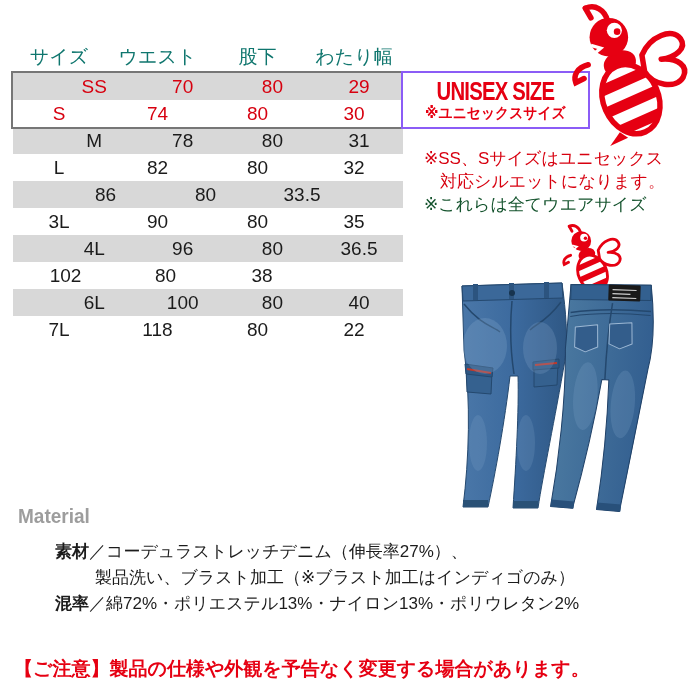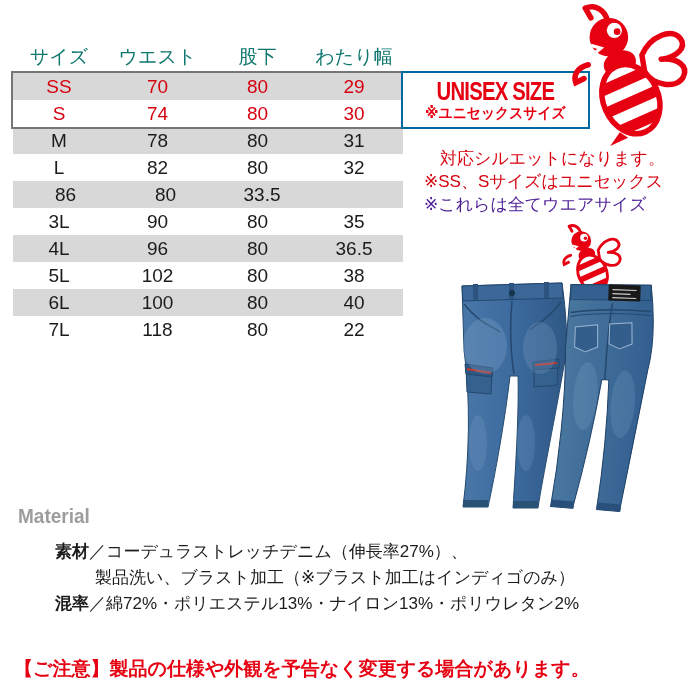--- a/index.html
+++ b/index.html
@@ -7,41 +7,41 @@
     width:700px;height:700px;position:relative;background:#ffffff;
     font-family:"Liberation Sans","DejaVu Sans",sans-serif;
     color:#1b1b1b;overflow:hidden;
   }
   .abs{position:absolute;}
 
   
   .tbl-header{left:13px;top:45px;width:390px;height:24px;display:flex;}
   .tbl-body{left:13px;top:73px;width:390px;}
   .trow{display:flex;height:27px;line-height:27px;}
-  .trow.gray{background:#d8d8d8;}
+  .trow.gray{background:#d8d8d8;padding-left:40px;}
   .trow.red .cell{color:#d7000f;}
   .cell{text-align:center;font-size:19px;letter-spacing:0;}
   .c0{width:92px;} .c1{width:105px;} .c2{width:95px;} .c3{width:98px;}
   .hcell{font-size:19px;font-weight:500;line-height:24px;text-align:center;color:#0f766e;}
   .ss-s-outline{left:11px;top:71px;width:392px;height:58px;border:2px solid #767676;
     box-sizing:border-box;pointer-events:none;}
 
   
-  .badge{left:401px;top:71px;width:189px;height:58px;border:2px solid #0369a1;
+  .badge{left:401px;top:71px;width:189px;height:58px;border:2px solid #8b5cf6;
     box-sizing:border-box;background:#fff;display:flex;flex-direction:column;
     align-items:center;justify-content:center;}
   .badge-title{color:#e60012;font-weight:bold;font-size:26px;line-height:26px;
     transform:scaleX(0.78);transform-origin:center;white-space:nowrap;letter-spacing:-1px;}
   .badge-sub{color:#e60012;font-weight:bold;font-size:15px;line-height:18px;white-space:nowrap;
     transform:scaleX(0.92);transform-origin:center;}
 
   
   .notes{left:424px;top:147px;width:270px;font-size:17px;line-height:23px;font-weight:500;}
   .note-red{color:#d7000f;}
-  .note-dark{color:#4c1d95;}
+  .note-dark{color:#14532d;}
   .indent{padding-left:16px;}
 
   
   .material-heading{left:18px;top:505px;font-size:20px;font-weight:bold;color:#9d9d9d;
     transform:scaleX(0.95);transform-origin:left;letter-spacing:0;}
   .material-text{left:55px;top:539px;width:640px;font-size:17px;line-height:26px;
     color:#1c1c1c;font-weight:500;}
   .material-text b{font-weight:bold;}
   .mindent{padding-left:40px;}
 
@@ -97,21 +97,20 @@
       <div class="cell c2">80</div>
       <div class="cell c3">35</div>
     </div>
     <div class="trow gray">
       <div class="cell c0">4L</div>
       <div class="cell c1">96</div>
       <div class="cell c2">80</div>
       <div class="cell c3">36.5</div>
     </div>
     <div class="trow">
-      <div class="cell c0">5L</div>
       <div class="cell c1">102</div>
       <div class="cell c2">80</div>
       <div class="cell c3">38</div>
     </div>
     <div class="trow gray">
       <div class="cell c0">6L</div>
       <div class="cell c1">100</div>
       <div class="cell c2">80</div>
       <div class="cell c3">40</div>
     </div>
@@ -152,22 +151,22 @@
         <rect x="38" y="70" width="46" height="8"></rect>
         <rect x="38" y="86" width="46" height="8"></rect>
       </g>
     </g>
     <path d="M52 96 L45 106 L58 100 Z" fill="#e60012"></path>
     <path d="M68 40 C74 26 90 20 96 28 C101 35 92 42 82 43 C94 42 102 48 98 56 C93 65 76 62 70 52 Z" fill="#ffffff" stroke="#e60012" stroke-width="4" stroke-linejoin="round"></path>
   </svg>
 </div>
 
 <div class="abs notes">
+  <div class="note-red">※SS、Sサイズはユニセックス</div>
   <div class="note-red indent">対応シルエットになります。</div>
-  <div class="note-red">※SS、Sサイズはユニセックス</div>
   <div class="note-dark">※これらは全てウエアサイズ</div>
 </div>
 
 <div class="abs" style="left:550px;top:222px;width:78px;height:75px;">
   <svg width="78" height="75" viewBox="0 0 110 106">
     <g fill="none" stroke="#e60012" stroke-width="4" stroke-linecap="round">
       <path d="M43 15 C41 7 34 3 27 6"></path>
       <path d="M27 6 L31 13"></path>
       <path d="M29 47 C21 49 18 55 20 60 L26 57"></path>
     </g>

